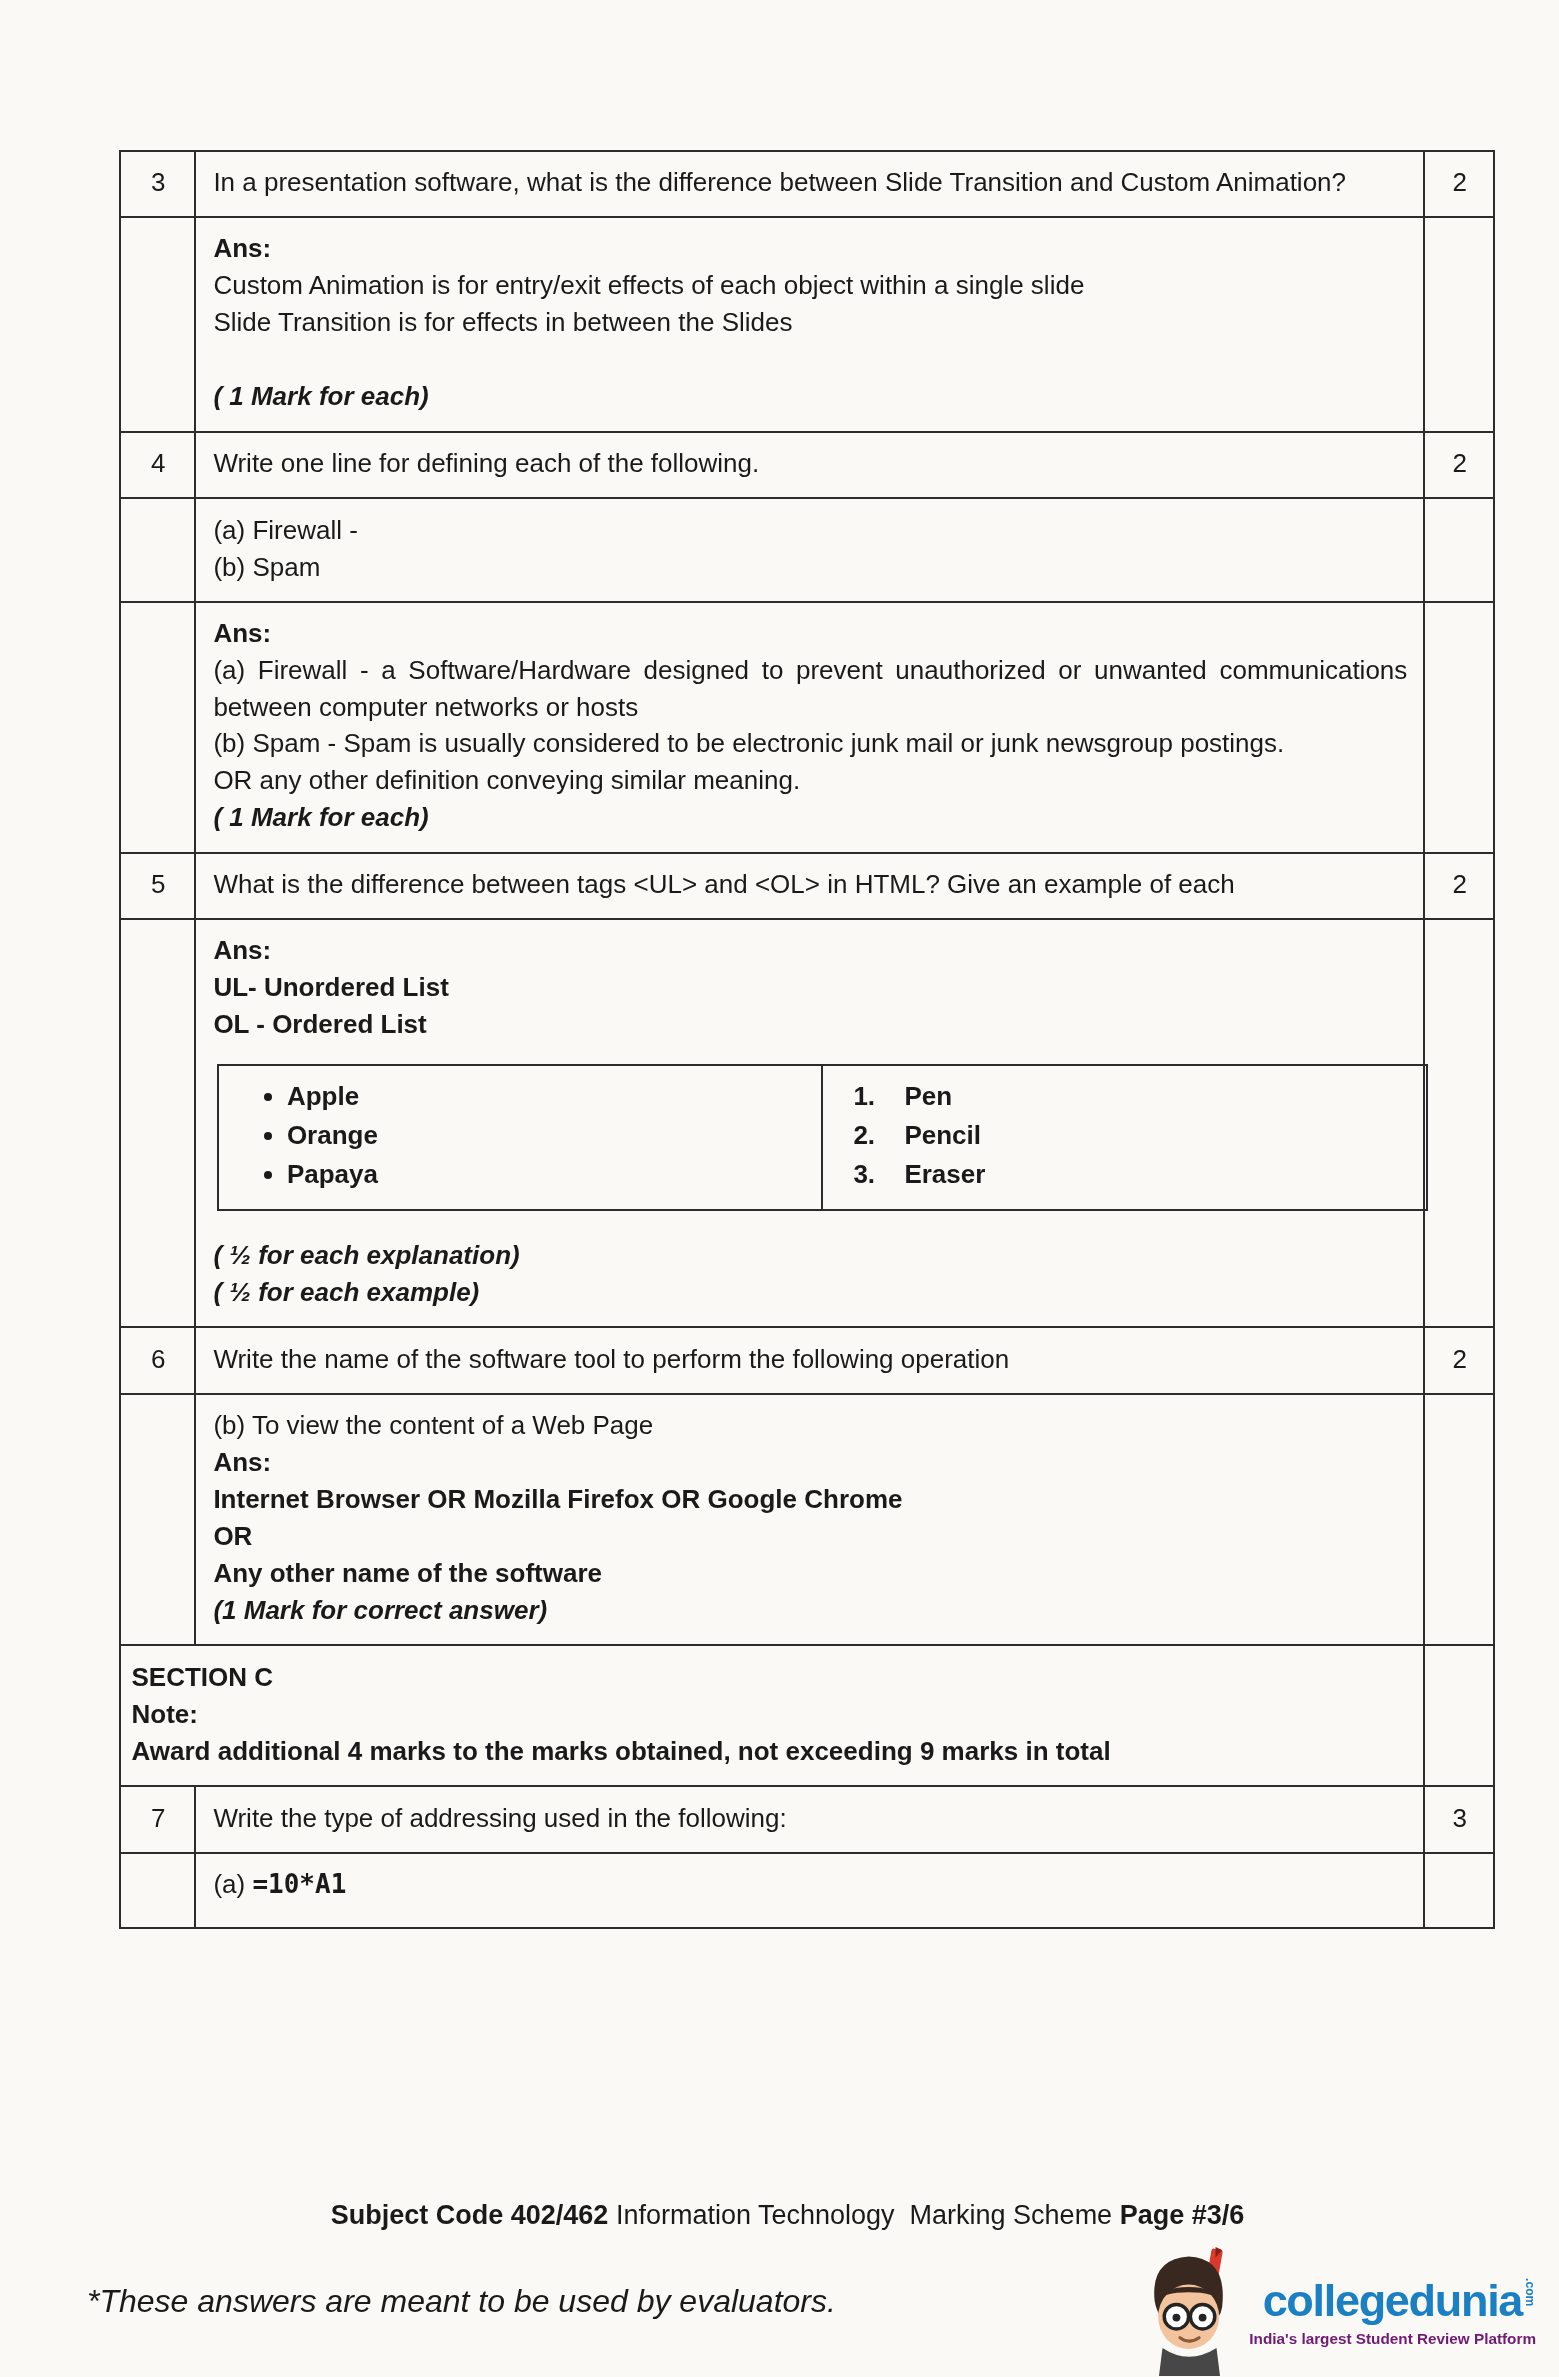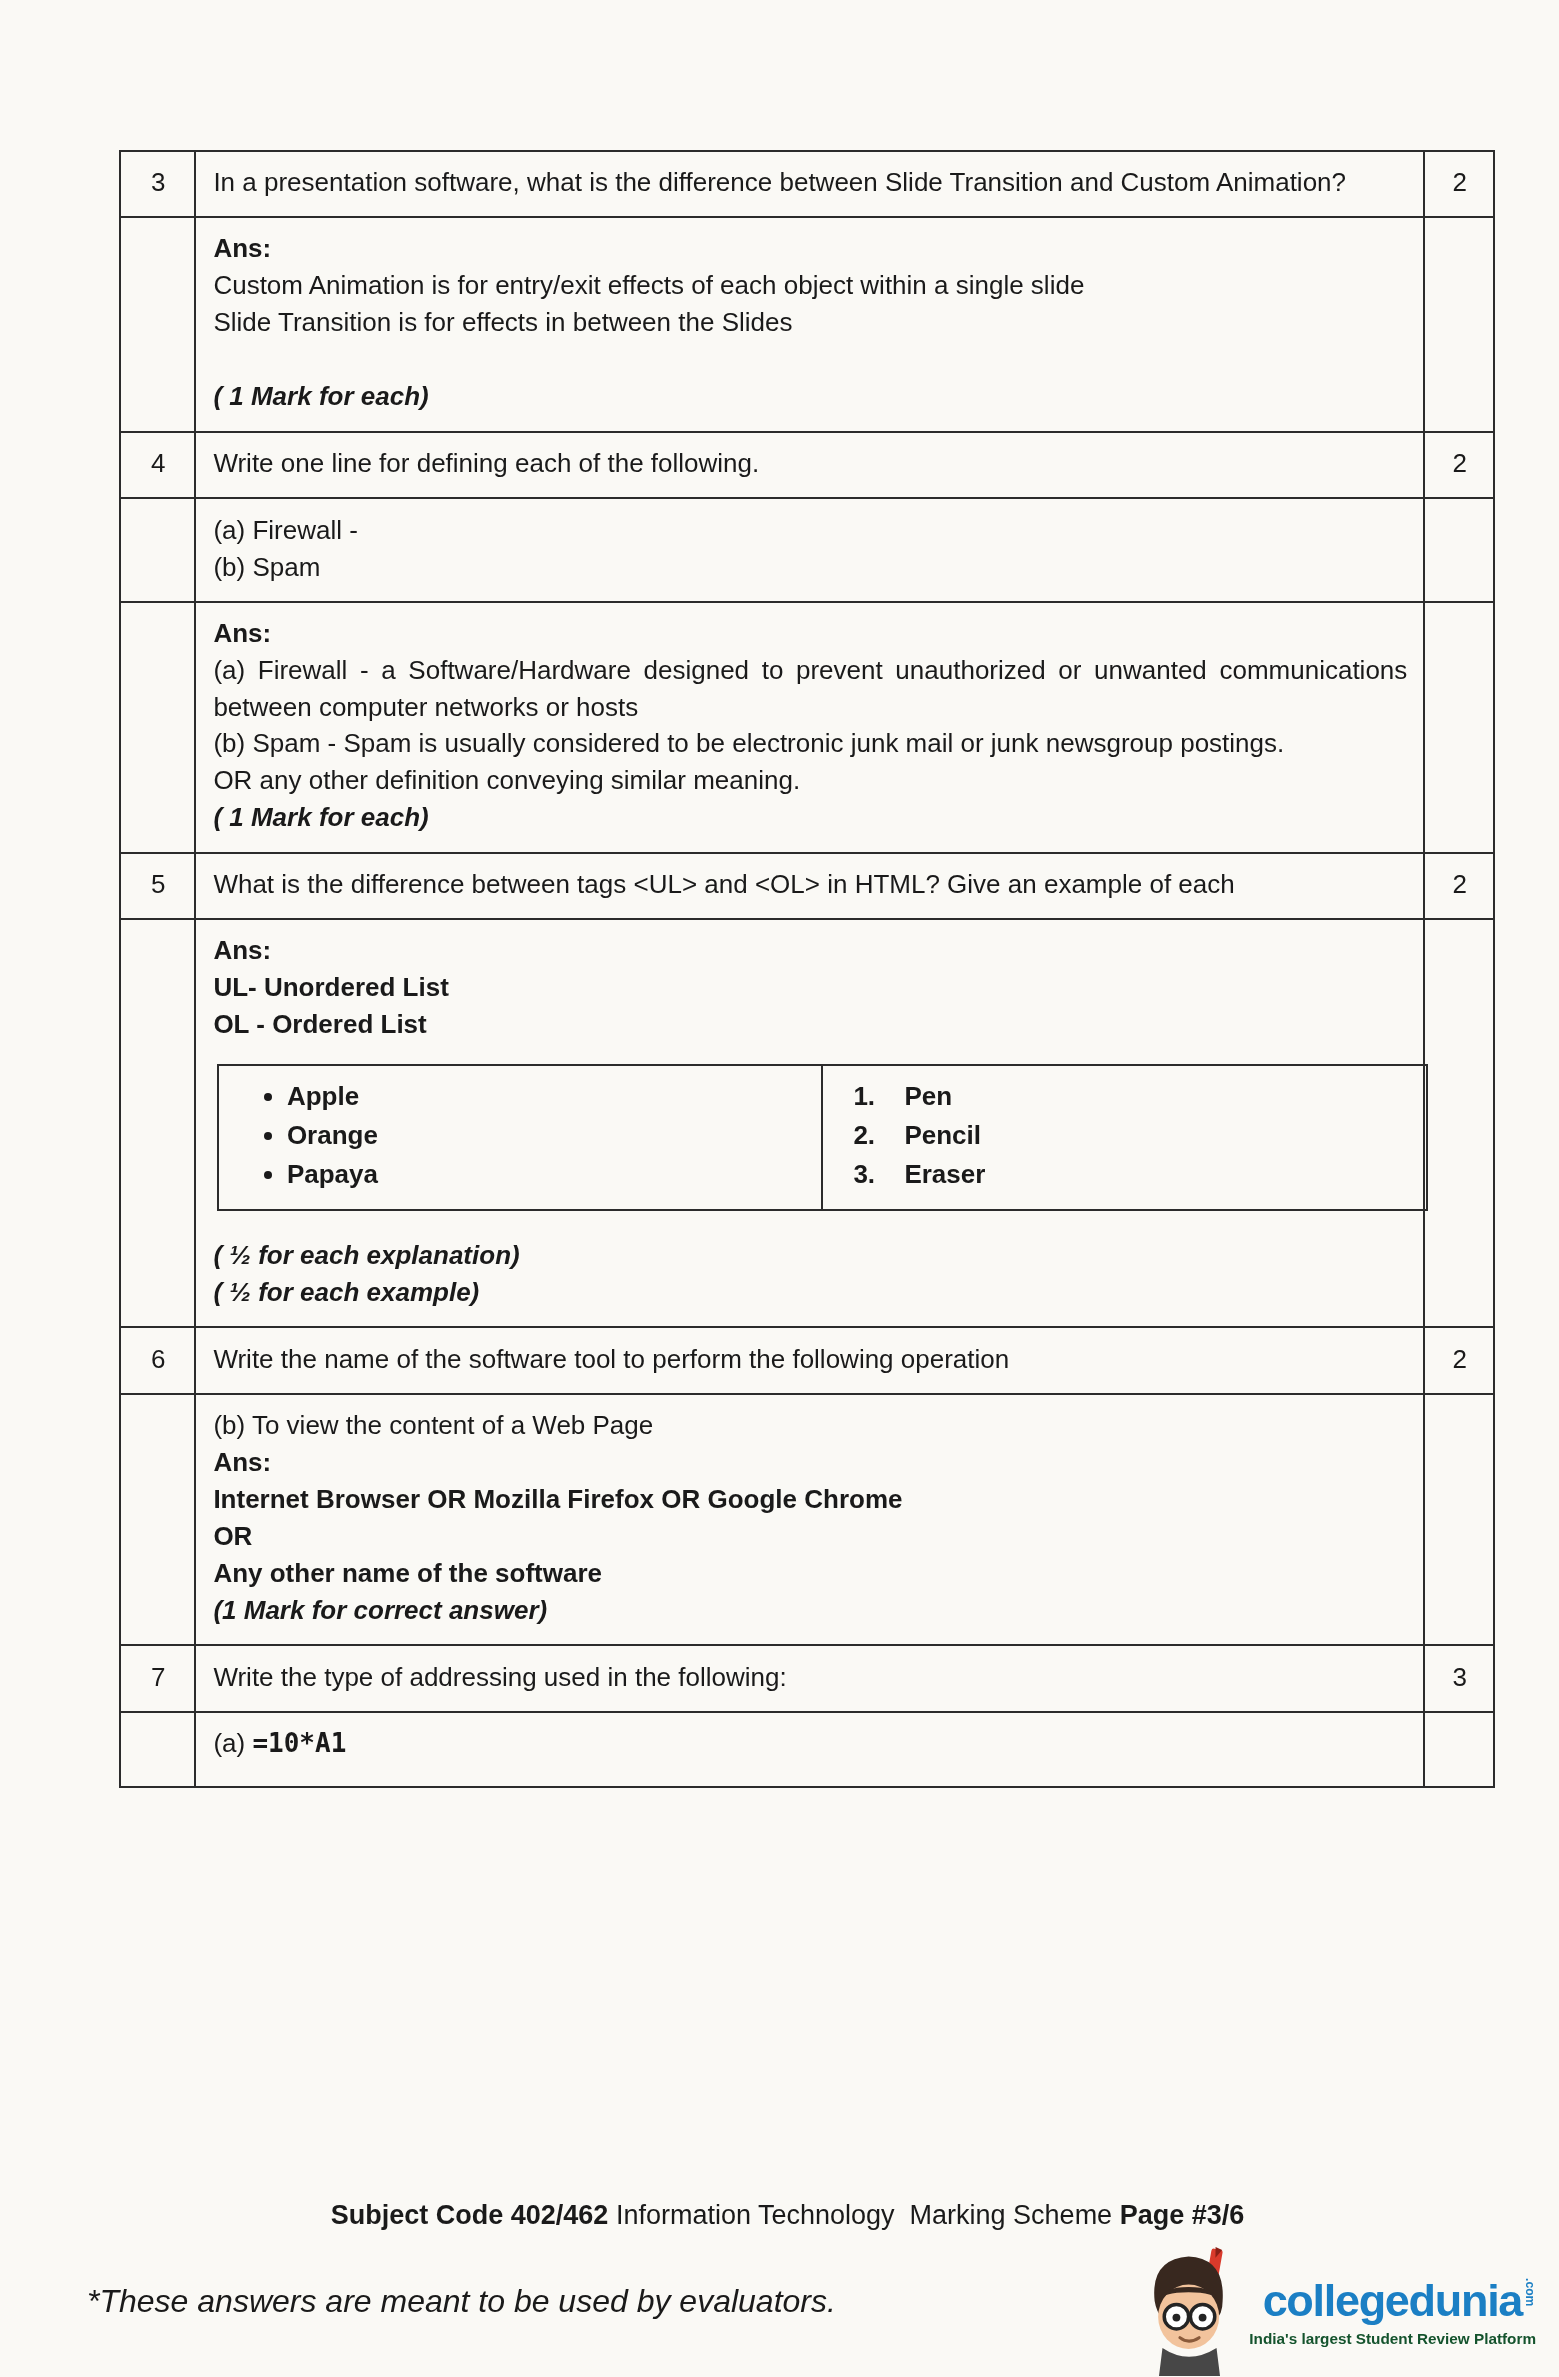--- a/index.html
+++ b/index.html
@@ -62,21 +62,21 @@
   .brand-row { display: flex; align-items: flex-start; }
   .brand-name {
     font-size: 45px; font-weight: 700; color: #1b7fc4;
     letter-spacing: -1.3px; line-height: 1;
   }
   .brand-tld {
     font-size: 12.2px; font-weight: 700; color: #1b7fc4;
     writing-mode: vertical-rl; line-height: 1; margin-left: 1.7px;
   }
   .brand-tagline {
-    font-size: 15.3px; font-weight: 700; color: #14532d; margin-top: 7px;
+    font-size: 15.3px; font-weight: 700; color: #701a75; margin-top: 7px;
   }
 </style>
 </head>
 <body>
 
 <div class="page">
 
   <table class="scheme">
     <colgroup>
         <col class="col-num">
@@ -188,20 +188,28 @@
           <div class="line">(b) To view the content of a Web Page</div>
           <div class="b line">Ans:</div>
           <div class="b line">Internet Browser OR Mozilla Firefox OR Google Chrome</div>
           <div class="b line">OR</div>
           <div class="b line">Any other name of the software</div>
           <div class="mnote line">(1 Mark for correct answer)</div>
         </td>
         <td class="marks"></td>
       </tr>
 
+      <tr>
+        <td colspan="2" style="padding-left:10.5px;">
+          <div class="b line">SECTION C</div>
+          <div class="b line">Note:</div>
+          <div class="b line">Award additional 4 marks to the marks obtained, not exceeding 9 marks in total</div>
+        </td>
+        <td class="marks"></td>
+      </tr>
 
       <tr>
         <td class="num">7</td>
         <td>Write the type of addressing used in the following:</td>
         <td class="marks">3</td>
       </tr>
 
       <tr>
         <td class="num"></td>
         <td style="padding-bottom:24.4px;">

